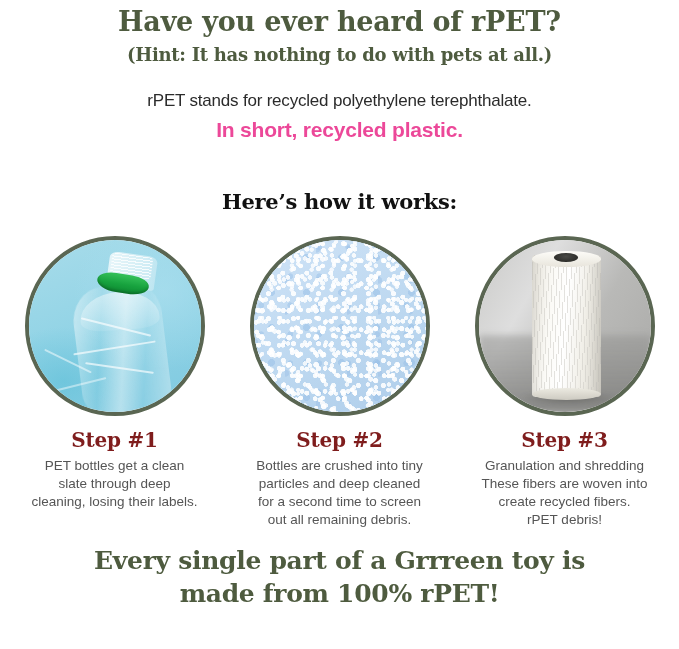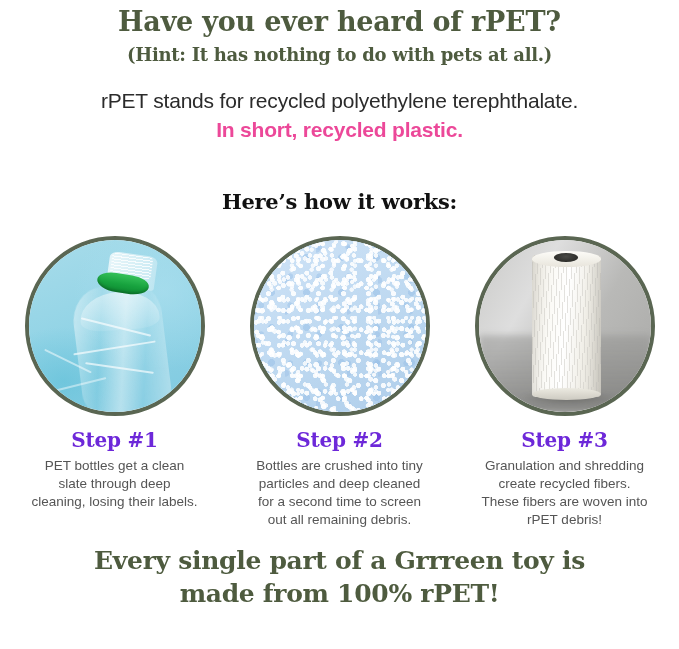--- a/index.html
+++ b/index.html
@@ -46,21 +46,21 @@
   }
 
   
   .intro {
     text-align: center;
     margin-top: 20px;
   }
   .intro-line1 {
     font-family: "Liberation Sans", sans-serif;
     font-weight: 300;
-    font-size: 21px;
+    font-size: 17px;
     color: #2b2b2b;
     line-height: 28px;
     letter-spacing: -0.2px;
   }
   .intro-line2 {
     font-family: "Liberation Sans", sans-serif;
     font-weight: bold;
     font-size: 21px;
     color: #ec4899;
     line-height: 30px;
@@ -286,21 +286,21 @@
     height: 8%;
     background: radial-gradient(ellipse at 50% 50%, rgba(60,60,58,0.42) 0%, rgba(60,60,58,0) 72%);
     filter: blur(2px);
   }
 
   
   .step-title {
     font-family: "DejaVu Serif", serif;
     font-weight: bold;
     font-size: 20px;
-    color: #6d28d9;
+    color: #7f1d1d;
     margin-top: 12px;
     letter-spacing: -0.2px;
   }
   .step-caption {
     font-family: "Liberation Sans", sans-serif;
     font-size: 13.5px;
     line-height: 18px;
     color: #555555;
     margin-top: 5px;
     padding: 0 2px;
@@ -392,22 +392,22 @@
             <div class="spool-body"></div>
             <div class="spool-bottom"></div>
             <div class="spool-top"></div>
             <div class="spool-hole"></div>
           </div>
         </div>
       </div>
       <div class="step-title">Step #3</div>
       <div class="step-caption">
         <div>Granulation and shredding</div>
+        <div>These fibers are woven into</div>
         <div>create recycled fibers.</div>
-        <div>These fibers are woven into</div>
         <div>rPET debris!</div>
       </div>
     </div>
 
   </div>
 
   <div class="footer">
     <div class="footer-line">Every single part of a Grrreen toy is</div>
     <div class="footer-line">made from 100% rPET!</div>
   </div>

